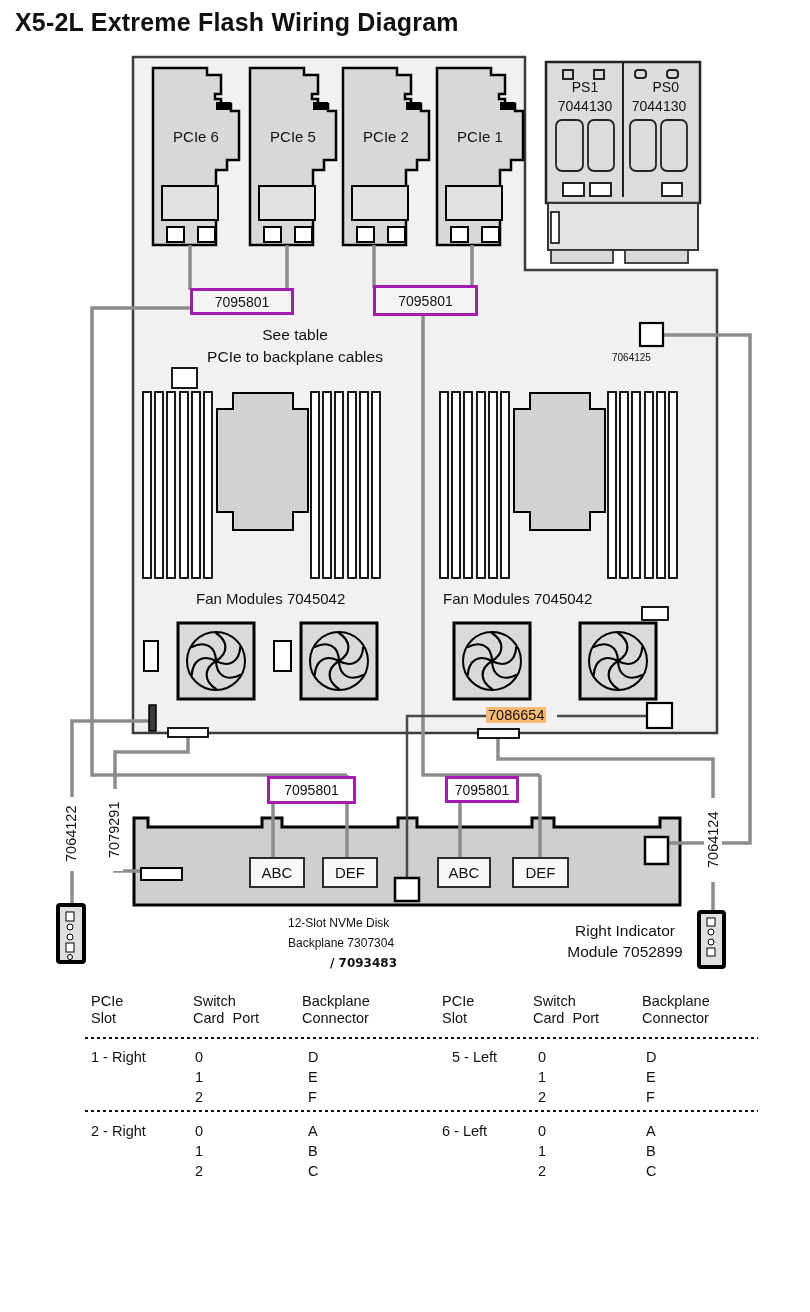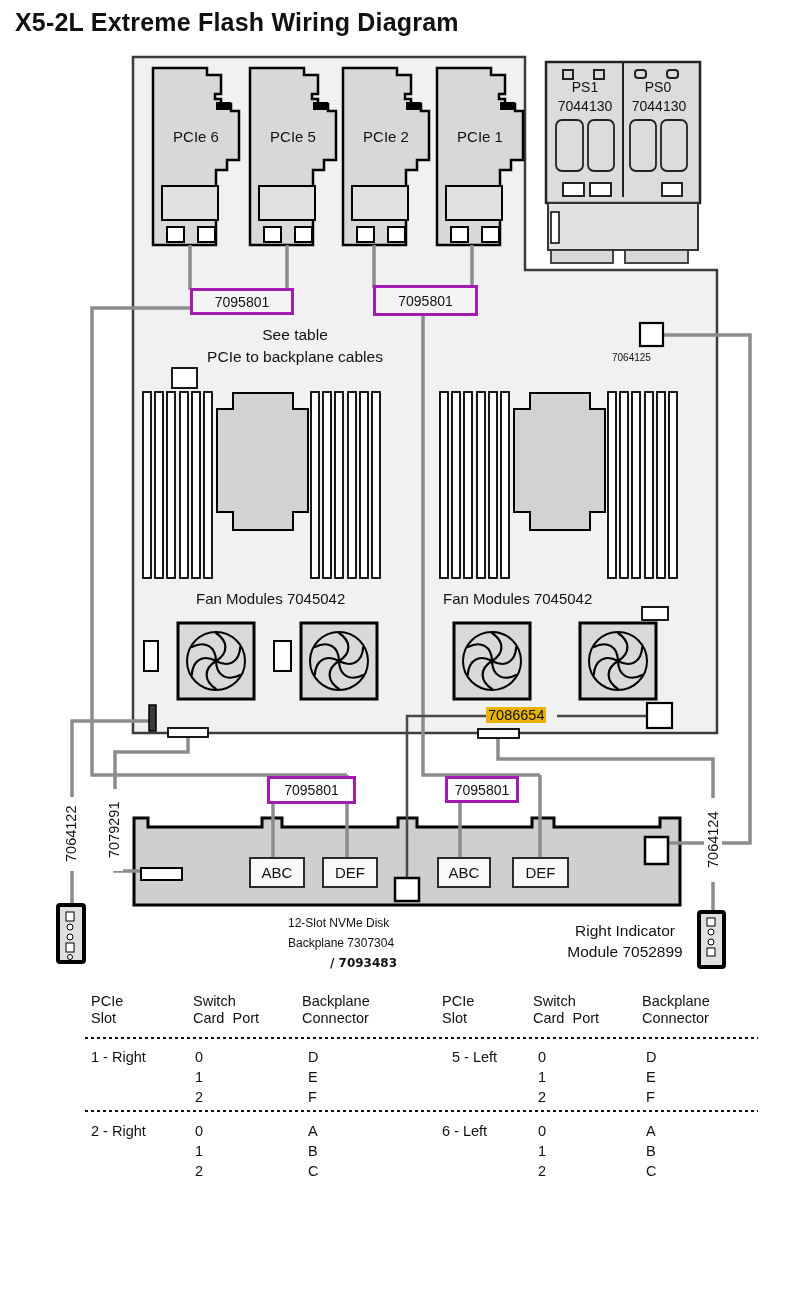--- a/index.html
+++ b/index.html
@@ -183,39 +183,39 @@
   </svg>
 
   <div id="title" class="abs">X5-2L Extreme Flash Wiring Diagram</div>
 
   <div class="abs cardlbl" style="left:158px;top:128px;">PCIe 6</div>
   <div class="abs cardlbl" style="left:255px;top:128px;">PCIe 5</div>
   <div class="abs cardlbl" style="left:348px;top:128px;">PCIe 2</div>
   <div class="abs cardlbl" style="left:442px;top:128px;">PCIe 1</div>
 
   <div class="abs psutxt" style="left:564px;top:79px;width:42px;">PS1</div>
-  <div class="abs psutxt" style="left:637px;top:79px;width:42px;">PS0</div>
+  <div class="abs psutxt" style="left:637px;top:79px;width:42px;text-align:right;">PS0</div>
   <div class="abs psutxt" style="left:550px;top:98px;width:70px;">7044130</div>
   <div class="abs psutxt" style="left:624px;top:98px;width:70px;">7044130</div>
 
   <div class="abs cablebox inchassis" style="left:190px;top:288px;width:98px;height:21px;">7095801</div>
   <div class="abs cablebox inchassis" style="left:373px;top:285px;width:99px;height:25px;">7095801</div>
   <div class="abs cablebox" style="left:267px;top:776px;width:83px;height:22px;">7095801</div>
   <div class="abs cablebox" style="left:445px;top:776px;width:68px;height:21px;">7095801</div>
 
   <div class="abs note" style="left:190px;top:324px;width:210px;">
     <div>See table</div>
     <div>PCIe to backplane cables</div>
   </div>
   <div class="abs" style="left:612px;top:352px;font-size:10px;">7064125</div>
 
   <div class="abs fanlbl" style="left:196px;top:590px;">Fan Modules 7045042</div>
   <div class="abs fanlbl" style="left:443px;top:590px;">Fan Modules 7045042</div>
 
-  <div class="abs" style="left:486px;top:707px;font-size:14.5px;background:#eab308;padding:0 2px;">7086654</div>
+  <div class="abs" style="left:486px;top:707px;font-size:14.5px;background:#fdba74;padding:0 2px;">7086654</div>
 
   <div class="abs vlabel" style="left:62px;top:797px;height:70px;">7064122</div>
   <div class="abs vlabel" style="left:105px;top:789px;height:78px;">7079291</div>
   <div class="abs vlabel" style="left:704px;top:798px;height:80px;">7064124</div>
 
   <div class="abs conbox" style="left:249px;top:857px;width:52px;height:27px;">ABC</div>
   <div class="abs conbox" style="left:322px;top:857px;width:52px;height:27px;">DEF</div>
   <div class="abs conbox" style="left:437px;top:857px;width:50px;height:27px;">ABC</div>
   <div class="abs conbox" style="left:512px;top:857px;width:53px;height:27px;">DEF</div>
 

